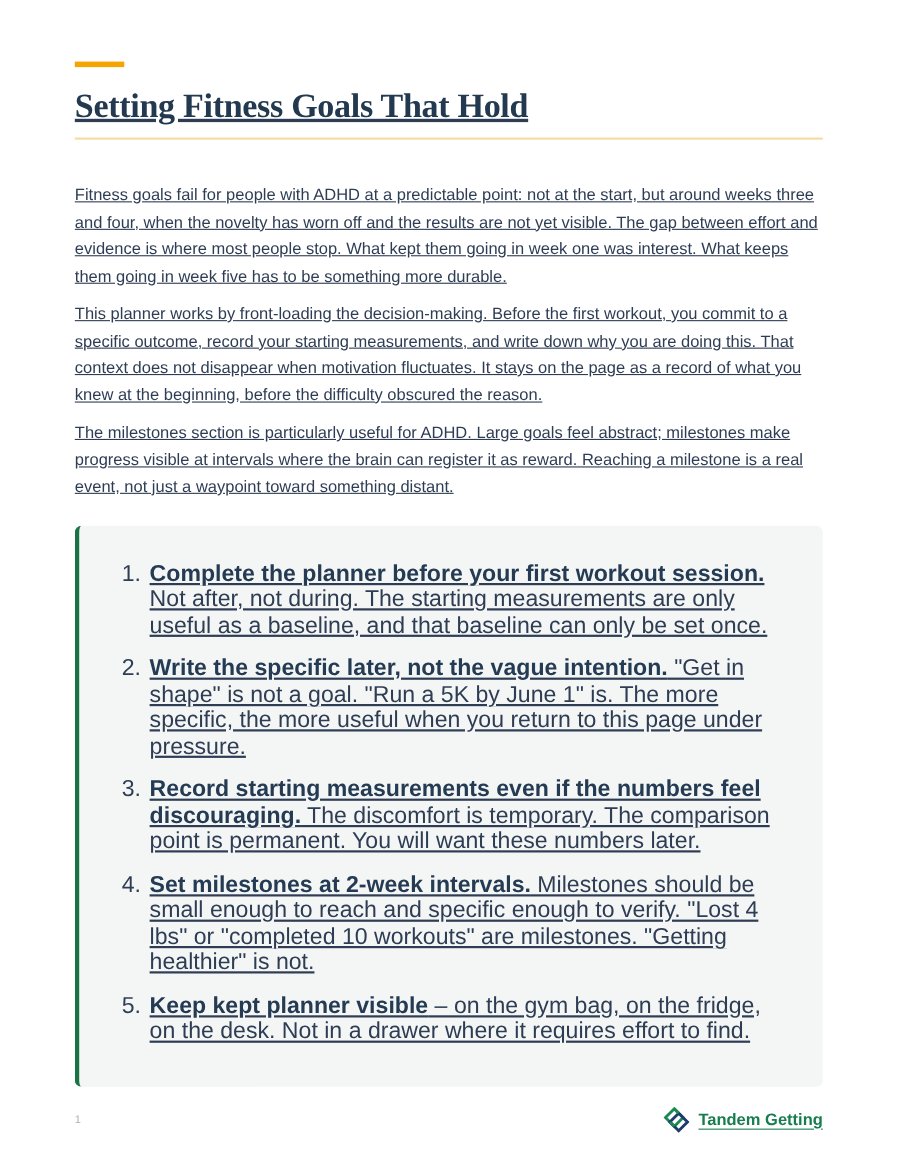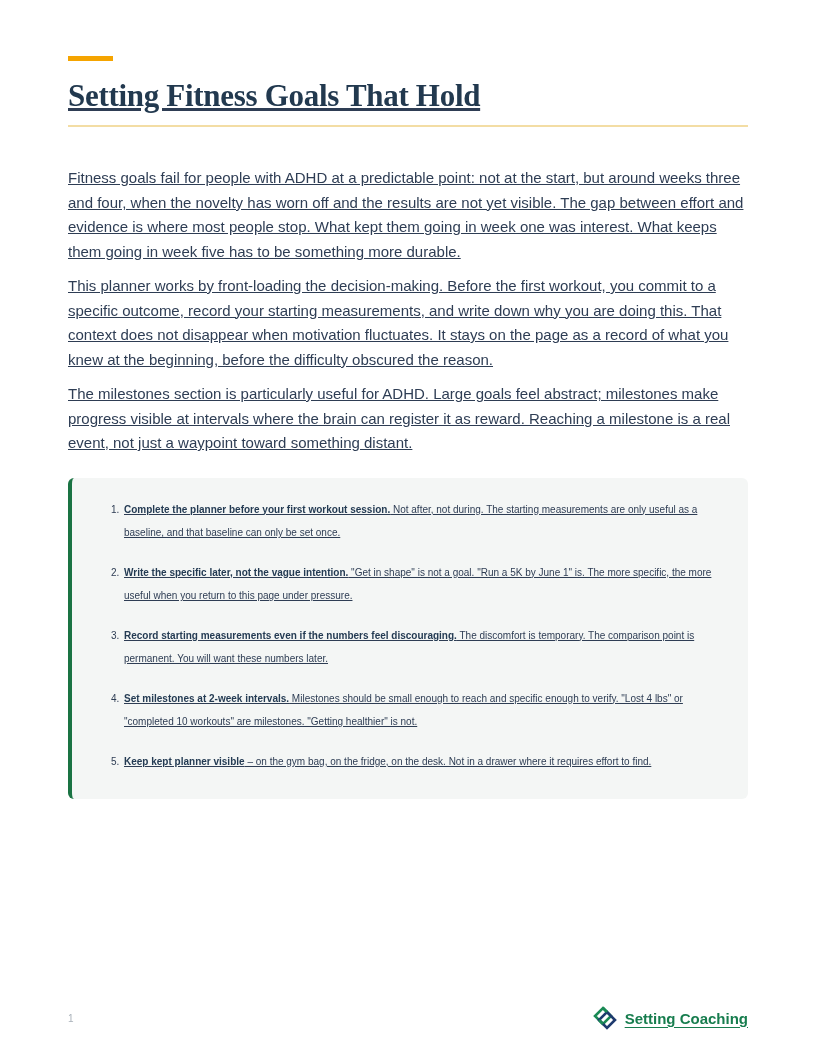--- a/index.html
+++ b/index.html
@@ -47,23 +47,23 @@
     border-radius: 6px;
     padding: 20px 28px 26px 20px;
   }
   .howto-heading {
     font-size: 15px;
     font-weight: 700;
     color: #1a7343;
     margin: 0 0 13px 0;
   }
   ol.howto-list {
-    margin: 0;
+    margin: 12px;
     padding-left: 30px;
-    font-size: 10px;
+    font-size: 21px;
     line-height: 23.5px;
     color: #2e3d54;
   }
   ol.howto-list li { margin-bottom: 16px; padding-left: 2px; }
   ol.howto-list li:last-child { margin-bottom: 0; }
   ol.howto-list li b { color: #243b53; font-weight: 700; }
 
   .footer {
     position: absolute;
     left: 68px;
@@ -120,15 +120,15 @@
 <div class="footer">
   <span class="page-num">1</span>
   <a class="brand">
     <span style="display:inline-flex;">
       <svg width="24" height="24" viewBox="0 0 24 24">
         <path d="M10 2 L18 10 L10 18 L2 10 Z" fill="none" stroke="#1a8a55" stroke-width="2.6"></path>
         <path d="M14 6 L22 14 L14 22 L6 14 Z" fill="none" stroke="#1e3a6e" stroke-width="2.6"></path>
         <path d="M10 2 L14 6 M6 14 L10 18" stroke="#1a8a55" stroke-width="2.6"></path>
       </svg>
     </span>
-    <span class="brand-text">Setting Coaching</span>
+    <span class="brand-text">Tandem Getting</span>
   </a>
 </div>
 
 </body></html>

